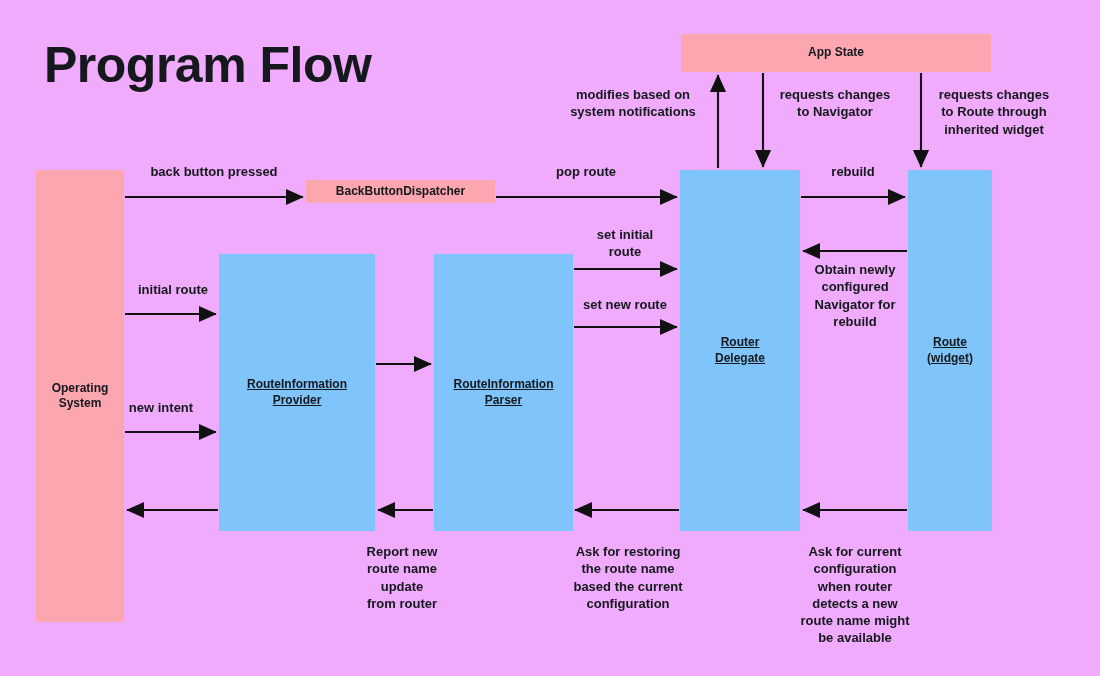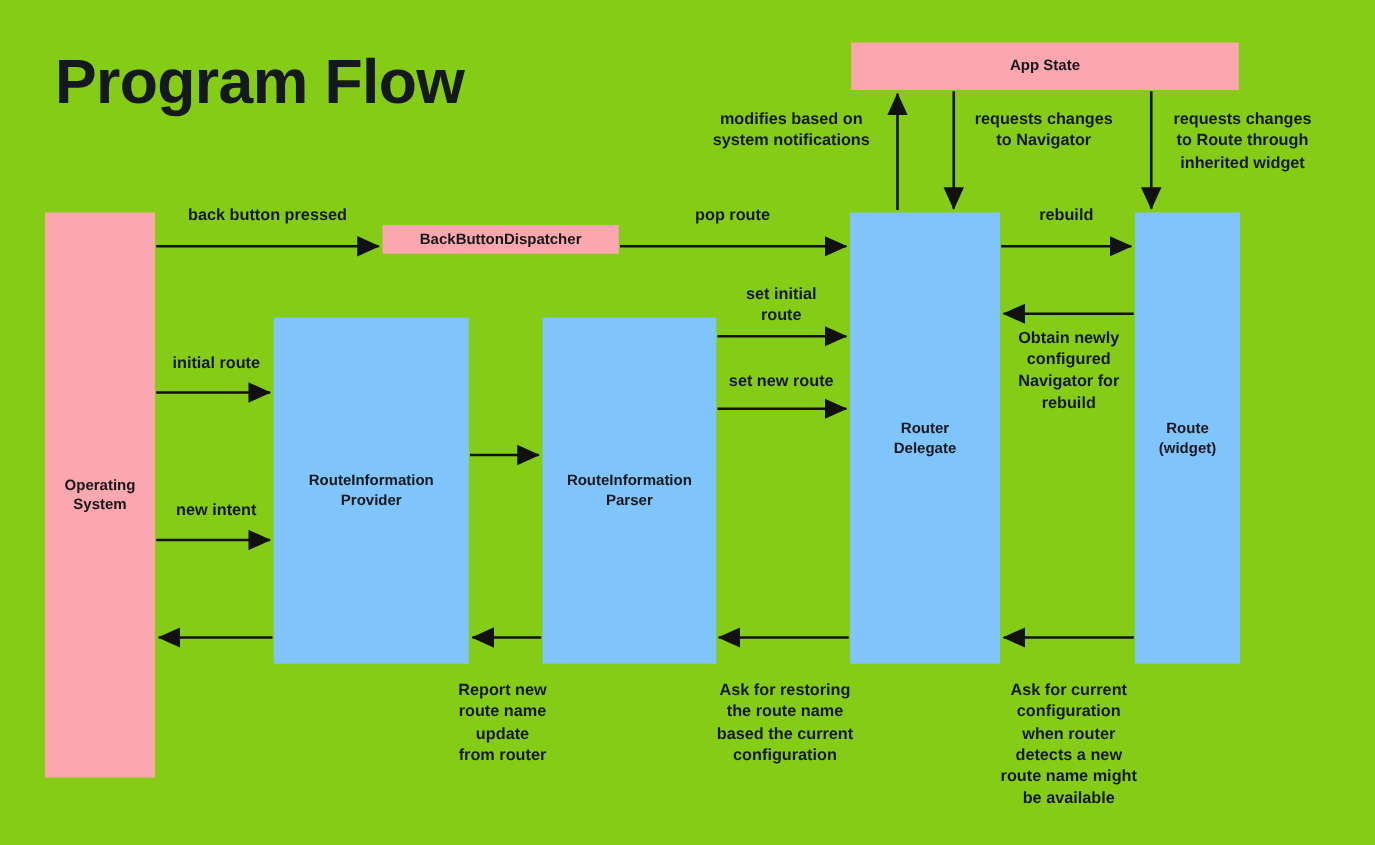--- a/index.html
+++ b/index.html
@@ -7,21 +7,21 @@
   }
   body {
     width: 1100px; height: 676px;
     background: #eff3f5;
     font-family: "Liberation Sans", sans-serif;
     overflow: hidden;
   }
   #canvas {
     position: relative;
     width: 1100px; height: 676px;
-    background: #84cc16;
+    background: #f0abfc;
   }
   #arrows {
     position: absolute; left: 0; top: 0;
     width: 1100px; height: 676px;
     pointer-events: none;
   }
   .title {
     position: absolute;
     left: 44px; top: 36px;
     font-size: 50px;
@@ -36,21 +36,21 @@
     align-items: center;
     justify-content: center;
     text-align: center;
     color: #15181c;
     font-size: 12px;
     font-weight: bold;
     line-height: 1.28;
     box-sizing: border-box;
   }
   .node.pink { background: #fca6b0; }
-  .node.blue { background: #7fc4fa; }
+  .node.blue { background: #7fc4fa; text-decoration: underline; }
   .node .label { white-space: pre-line; }
 
   .edge-label {
     position: absolute;
     font-size: 13px;
     font-weight: bold;
     color: #15181c;
     line-height: 1.33;
     text-align: center;
     white-space: pre-line;
@@ -160,21 +160,21 @@
 
   <div class="edge-label" style="left:574px; top:296px; width:102px;">set new route</div>
 
   <div class="edge-label" style="left:803px; top:261px; width:104px;">Obtain newly
 configured
 Navigator for
 rebuild</div>
 
   <div class="edge-label" style="left:128px; top:281px; width:90px;">initial route</div>
 
-  <div class="edge-label" style="left:128px; top:399px; width:90px;">new intent</div>
+  <div class="edge-label" style="left:116px; top:399px; width:90px;">new intent</div>
 
 
   <div class="edge-label" style="left:341px; top:543px; width:122px;">Report new
 route name
 update
 from router</div>
 
   <div class="edge-label" style="left:553px; top:543px; width:150px;">Ask for restoring
 the route name
 based the current

